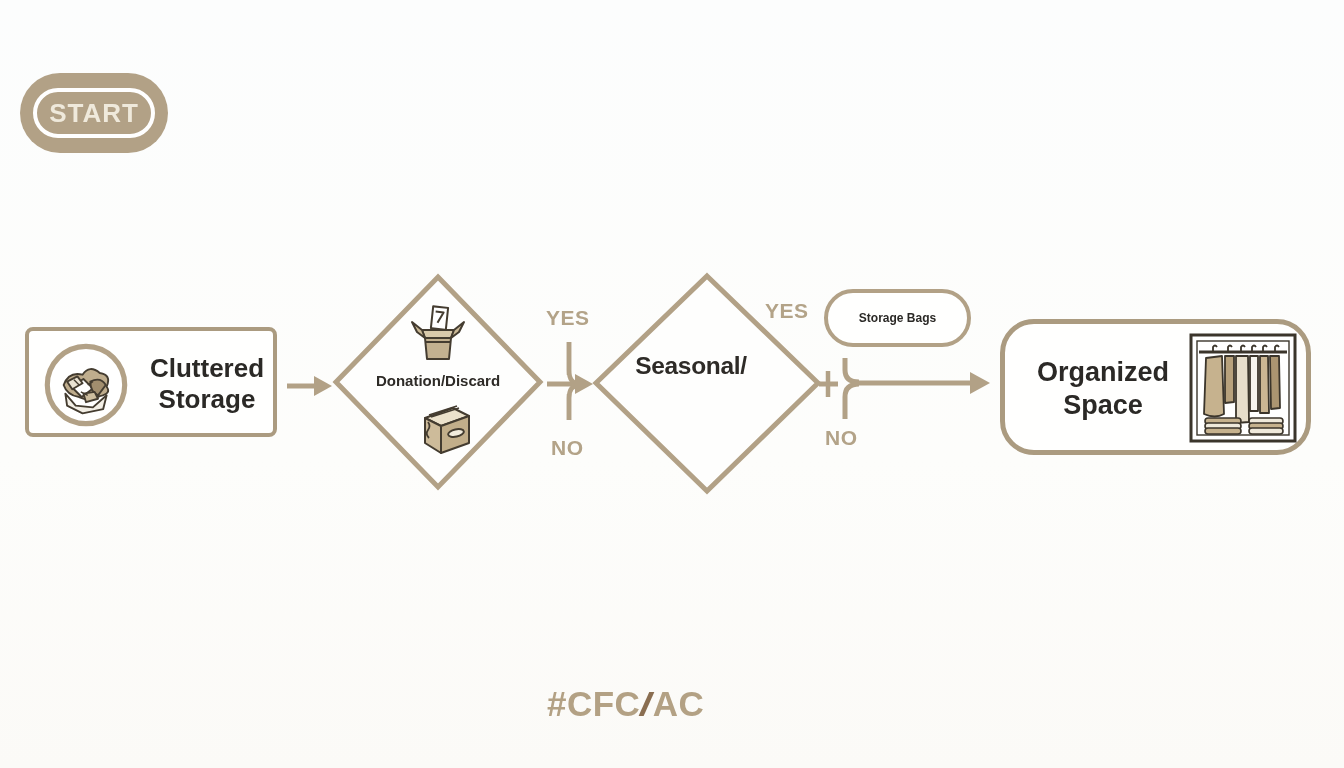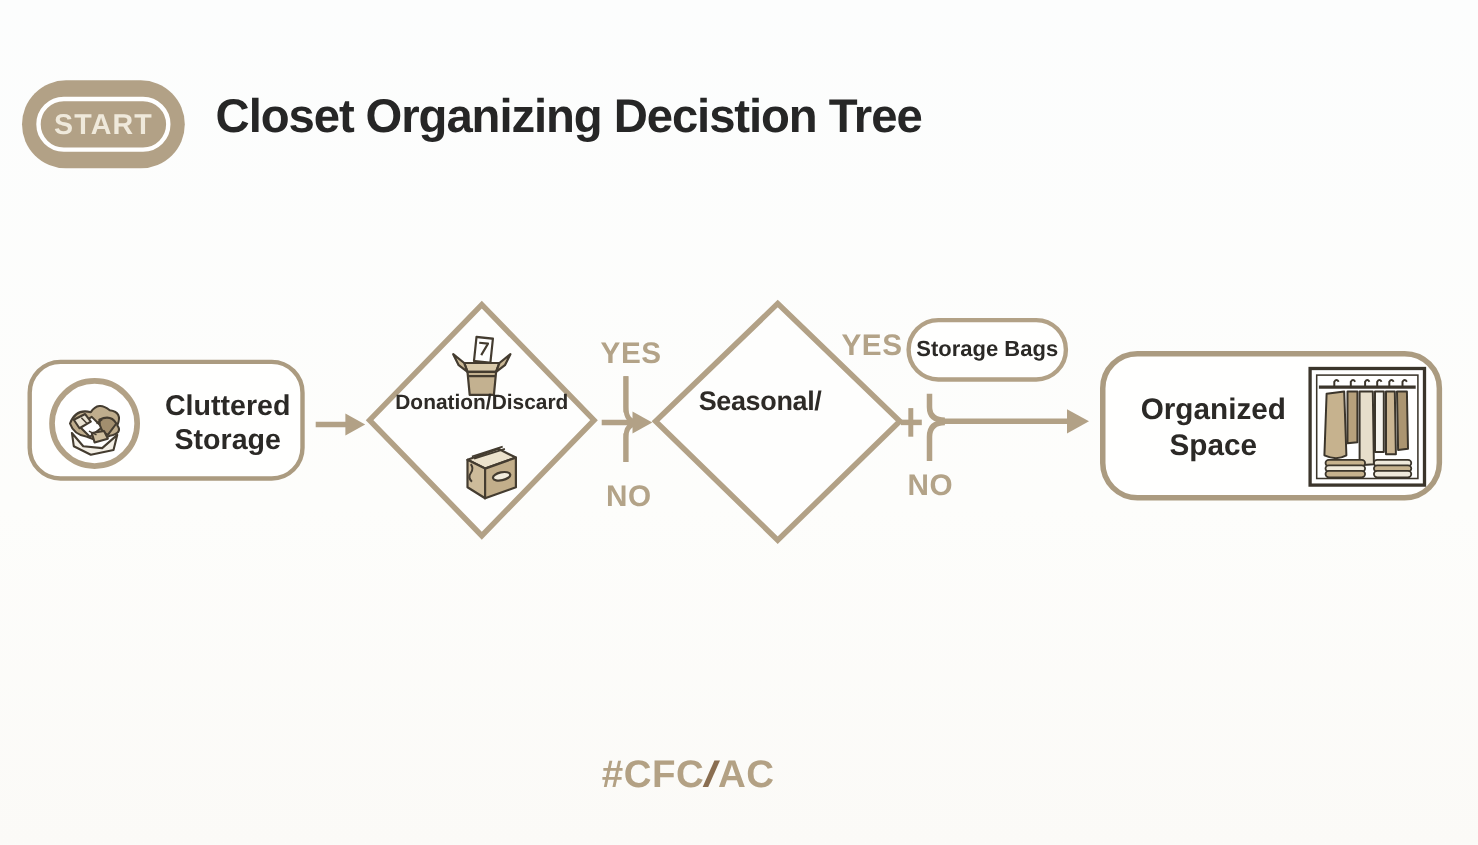--- a/index.html
+++ b/index.html
@@ -31,47 +31,47 @@
   }
 
   
   svg.overlay { position:absolute; left:0; top:0; width:1344px; height:768px; }
 
   
   .node {
     position:absolute; background:#fffffe;
     border:4px solid #ab9b80; display:block;
   }
-  .node-cluttered { left:25px; top:327px; width:252px; height:110px; border-radius:30px; }
+  .node-cluttered { left:25px; top:327px; width:252px; height:110px; border-radius:8px; }
   .node-organized { left:1000px; top:319px; width:311px; height:136px; border-width:5px; border-radius:34px; }
   .node-storage {
     position:absolute; left:824px; top:289px; width:147px; height:58px;
     background:#fffffe; border:4px solid #b2a186; border-radius:29px;
     display:flex; align-items:center; justify-content:center;
   }
-  .node-storage .lbl { font-size:20px; font-weight:bold; color:#2b2926; }
+  .node-storage .lbl { font-size:12px; font-weight:bold; color:#2b2926; }
 
   .node-label {
     position:absolute; text-align:center; font-weight:bold; color:#2b2926;
   }
   .lbl-cluttered { left:112px; top:22px; width:132px; font-size:26px; line-height:31px; }
   .lbl-organized { left:12px; top:32px; width:172px; font-size:27px; line-height:33px; }
 
   .icon-box { position:absolute; }
 
   
   .diamond-label {
     position:absolute; text-align:center; font-weight:bold; color:#2e2b27;
   }
-  .lbl-donation { left:348px; top:356px; width:180px; font-size:19px; }
+  .lbl-donation { left:348px; top:372px; width:180px; font-size:15px; }
   .lbl-seasonal { left:600px; top:351px; width:182px; font-size:24.5px; line-height:29px; letter-spacing:-0.3px; }
 
   
   .edge-label {
-    position:absolute; font-weight:bold; color:#b3a388; font-size:27px; letter-spacing:0.5px;
+    position:absolute; font-weight:bold; color:#b3a388; font-size:21px; letter-spacing:0.5px;
   }
   .yes1 { left:546px; top:306px; }
   .no1  { left:551px; top:436px; }
   .yes2 { left:765px; top:299px; }
   .no2  { left:825px; top:426px; }
 
   
   .hashtag {
     position:absolute; left:547px; top:684px;
     font-size:35px; font-weight:bold; color:#b3a184; letter-spacing:0.5px;
@@ -85,21 +85,20 @@
 </head>
 <body>
 
 <div class="canvas">
 
   <div class="start-pill">
     <div class="start-inner">
       <span class="start-text">START</span>
     </div>
   </div>
-  <div class="page-title">Closet Organizing Decistion Tree</div>
 
   <svg class="overlay" viewBox="0 0 1344 768">
 
     <g>
       <line x1="287" y1="386" x2="317" y2="386" stroke="#b2a186" stroke-width="5"></line>
       <polygon points="332,386 314,376 314,396" fill="#b2a186"></polygon>
     </g>
 
     <polygon points="438,277 540,382 438,487 336,382" fill="#fefefd" stroke="#b2a186" stroke-width="5"></polygon>
 

